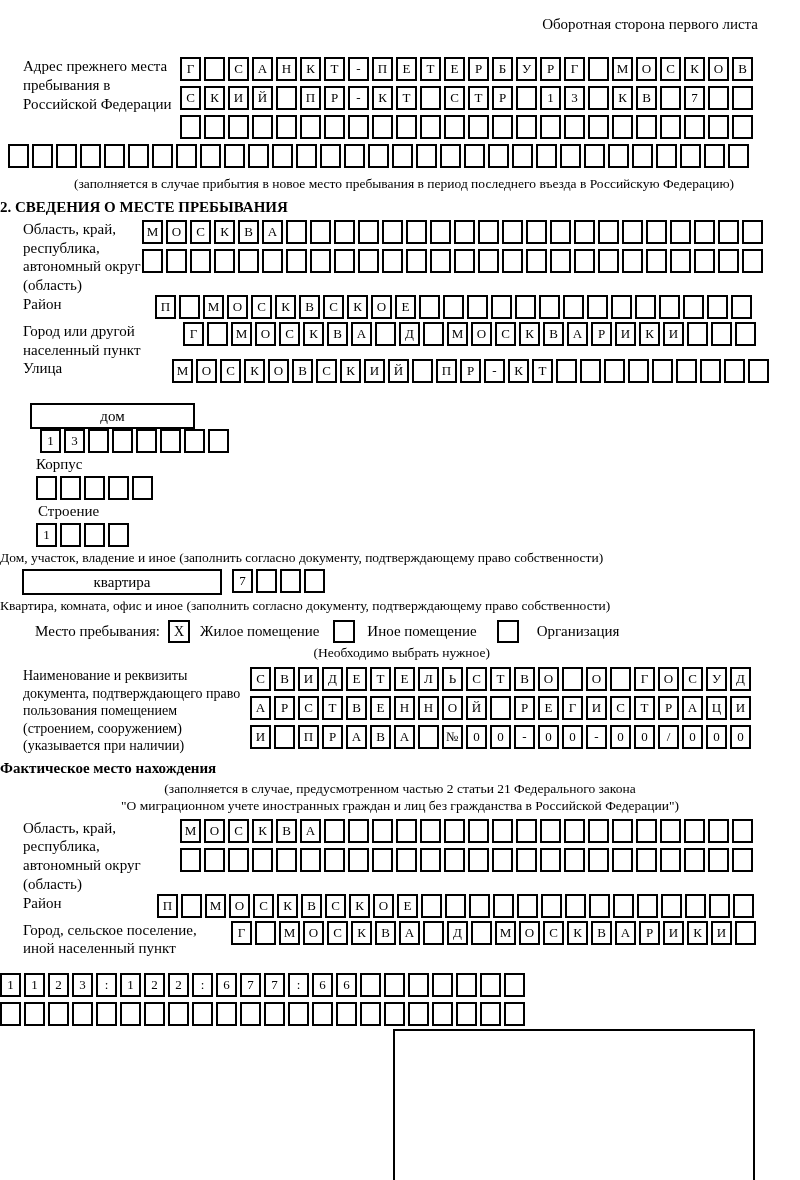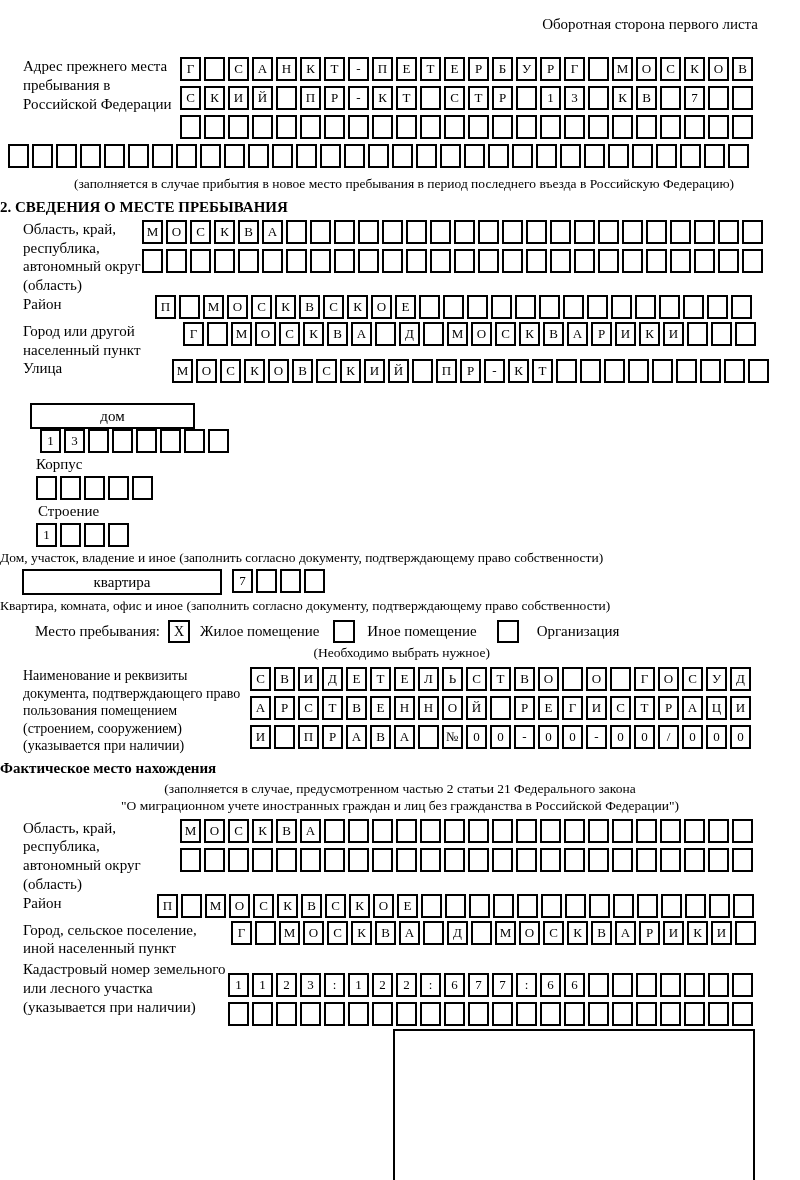--- a/index.html
+++ b/index.html
@@ -575,21 +575,20 @@
         <div class="cell">А</div>
         <div class="cell">Р</div>
         <div class="cell">И</div>
         <div class="cell">К</div>
         <div class="cell">И</div>
         <div class="cell"></div>
       </div>
   </div>
 
   <div class="row r-cad">
-    <div class="lbl">Кадастровый номер земельного или лесного участка (указывается при наличии)</div>
     <div class="cellcol">
       <div class="cellrow mb">
           <div class="cell">1</div>
           <div class="cell">1</div>
           <div class="cell">2</div>
           <div class="cell">3</div>
           <div class="cell">:</div>
           <div class="cell">1</div>
           <div class="cell">2</div>
           <div class="cell">2</div>

